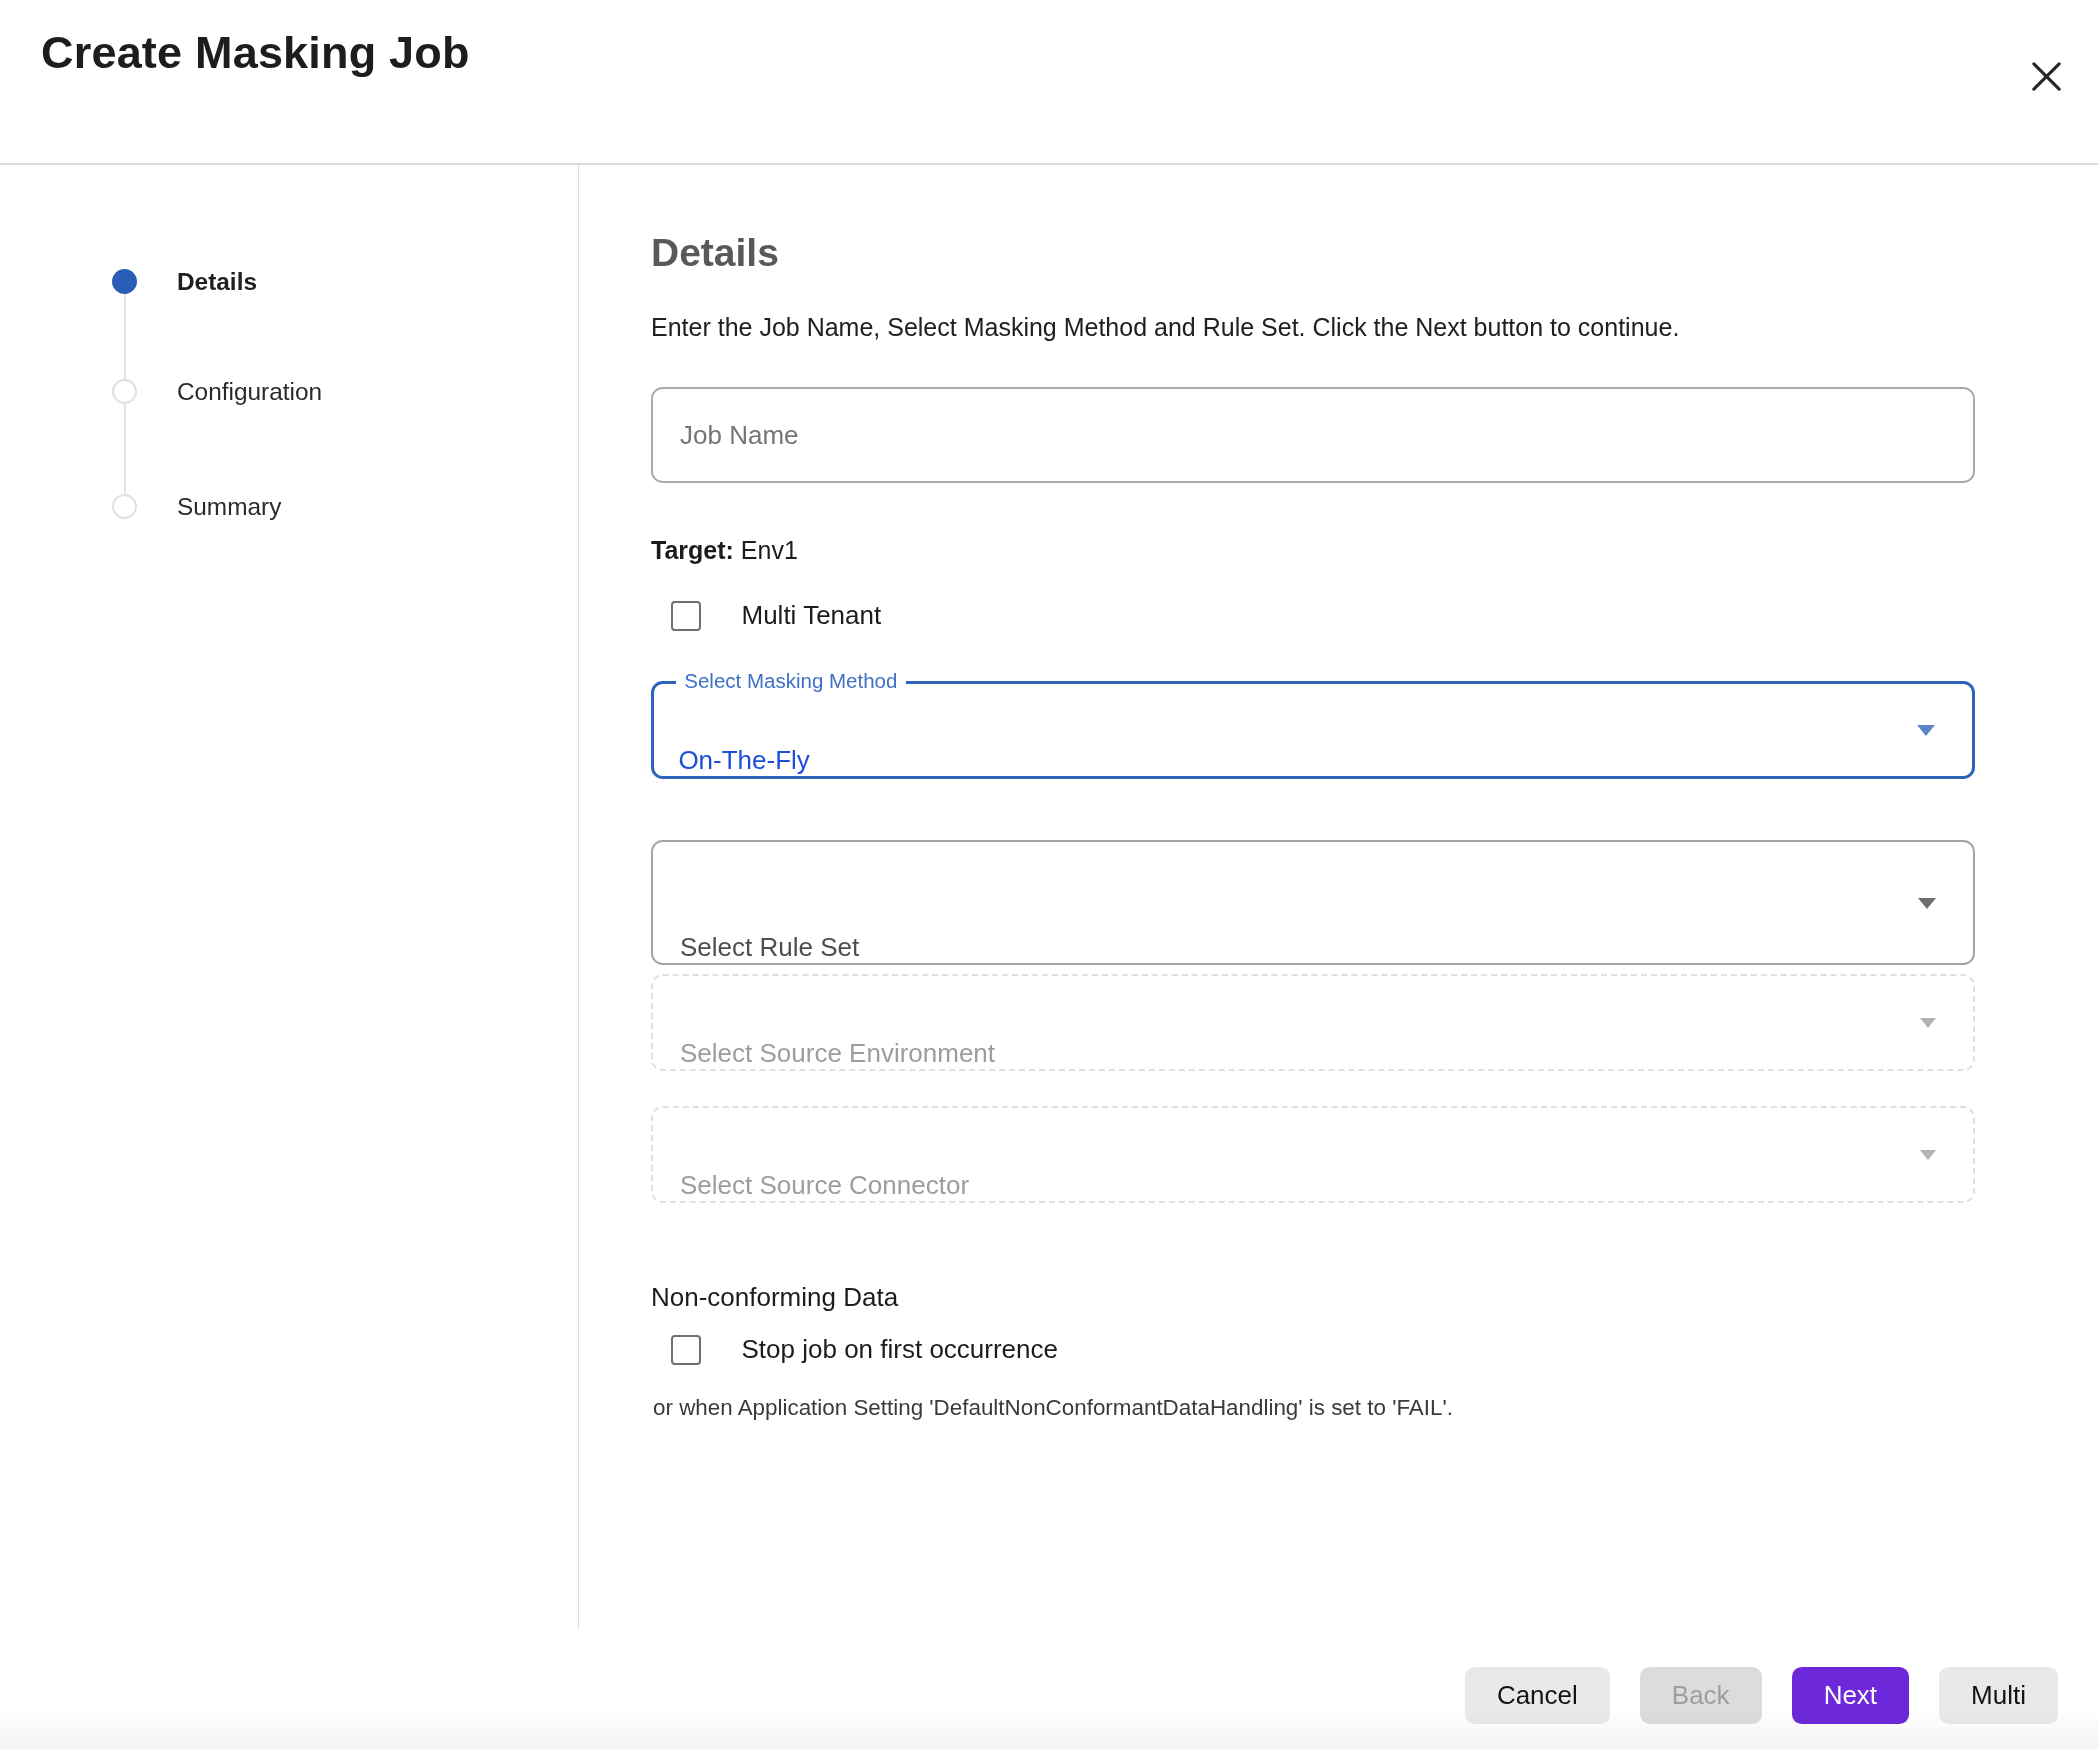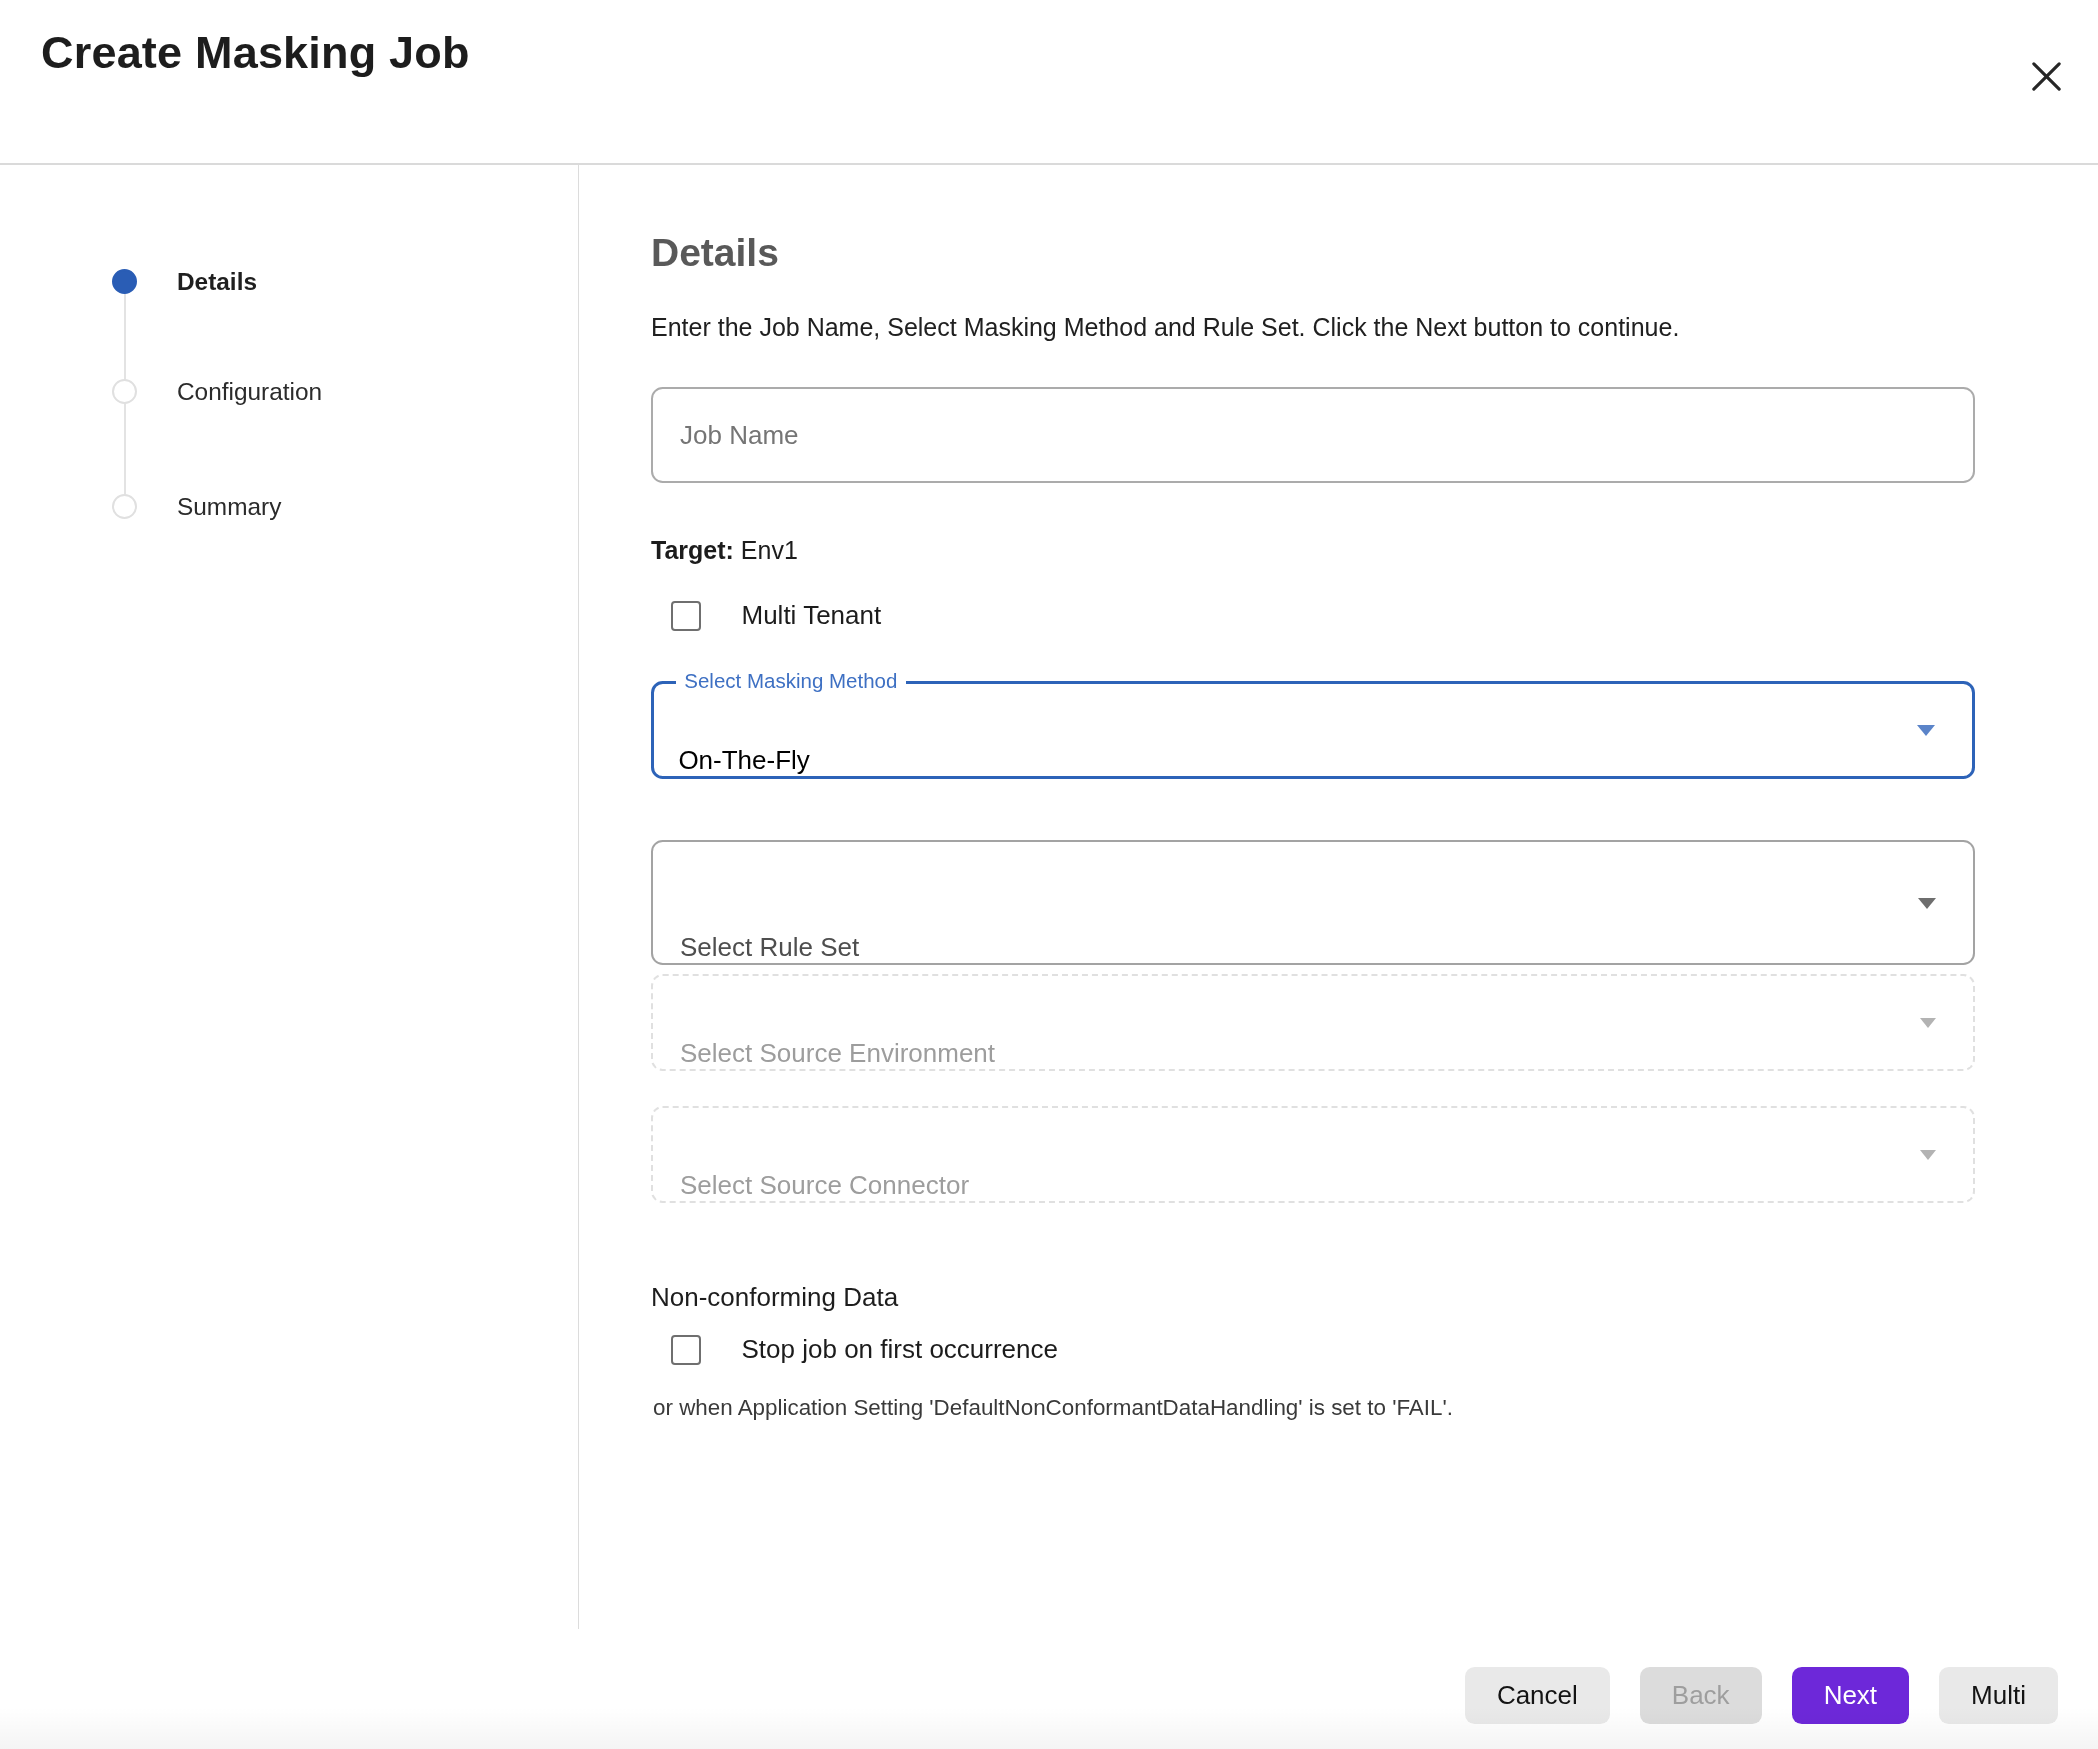--- a/index.html
+++ b/index.html
@@ -157,21 +157,21 @@
   .float-label {
     position: absolute;
     top: -15.6px;
     left: 21.5px;
     background: #ffffff;
     padding: 0 8.8px;
     font-size: 20.5px;
     color: #3e70c3;
     line-height: 25px;
   }
-  .masking-field .field-text { color: #000000; padding-left: 24.4px; }
+  .masking-field .field-text { color: #1d4ed8; padding-left: 24.4px; }
 
   .ruleset-field { top: 675px; height: 125px; border: 2px solid #a3a3a3; }
   .ruleset-field .field-text { color: #4e4e4e; }
 
   .disabled-field { border: 2px dashed #e0e0e0; }
   .srcenv-field { top: 809px; height: 97px; }
   .srcconn-field { top: 941px; height: 97px; }
   .disabled-field .field-text { color: #9d9d9d; }
 
   .caret {

